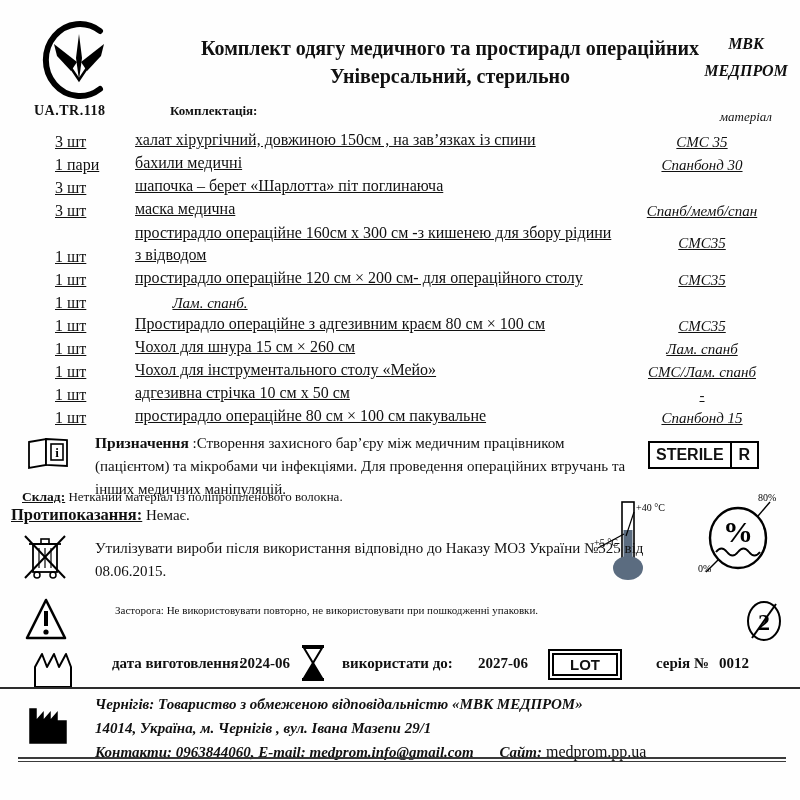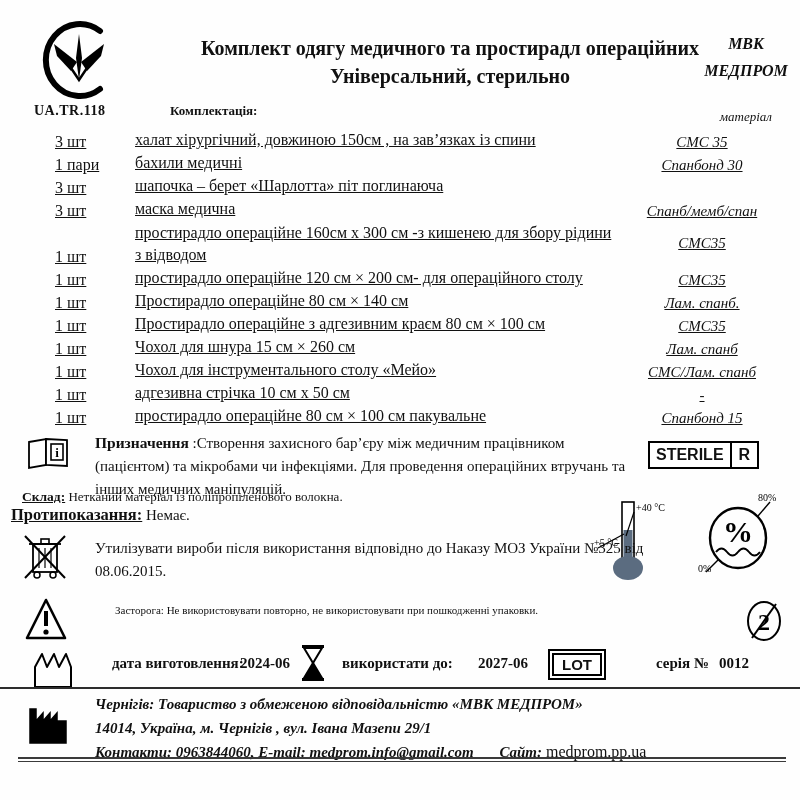--- a/index.html
+++ b/index.html
@@ -53,21 +53,21 @@
   
   #daterow-line{left:0;top:687px;width:800px;border-top:2px solid #2d2d2d;}
   #mfg-icon{left:28px;top:647px;}
   .drlabel{font-weight:bold;font-size:15px;top:655px;}
   #mfg-label{left:112px;}
   #mfg-value{left:240px;font-weight:bold;font-size:15px;top:655px;}
   #hourglass{left:299px;top:644px;}
   #exp-label{left:342px;}
   #exp-value{left:478px;font-weight:bold;font-size:15px;top:655px;}
   #lot-box{left:548px;top:649px;border:2px solid #000;padding:2px;background:#fff;}
-  #lot-box .inner{border:2px solid #000;padding:1px 8px;font-family:"Liberation Sans","DejaVu Sans",sans-serif;font-weight:bold;font-size:15px;}
+  #lot-box .inner{border:2px solid #000;padding:1px 16px;font-family:"Liberation Sans","DejaVu Sans",sans-serif;font-weight:bold;font-size:15px;}
   #series{left:656px;top:655px;font-weight:bold;font-size:15px;}
   #series span{margin-left:10px;}
 
   
   #factory-icon{left:24px;top:697px;}
   #maker{left:95px;top:692px;width:660px;font-weight:bold;font-style:italic;font-size:15px;line-height:24px;}
   #maker .site-val{font-weight:normal;font-style:normal;font-size:16px;}
   #bottom-line{left:18px;top:757px;width:768px;height:2px;border-top:2px solid #3a3a3a;border-bottom:1px solid #3a3a3a;}
 </style>
 </head>
@@ -122,21 +122,20 @@
       <div class="desc">простирадло операційне 160см  х 300 см -з  кишенею для збору рідини з відводом</div>
       <div class="mat">СМС35</div>
     </div>
     <div class="row">
       <div class="qty">1 шт</div>
       <div class="desc">простирадло операційне 120 см × 200 см- для операційного столу</div>
       <div class="mat">СМС35</div>
     </div>
     <div class="row">
       <div class="qty">1 шт</div>
-      <div class="desc">Простирадло операційне 80 см × 140 см</div>
       <div class="mat">Лам. спанб.</div>
     </div>
     <div class="row">
       <div class="qty">1 шт</div>
       <div class="desc">Простирадло операційне з адгезивним краєм 80 см × 100 см</div>
       <div class="mat">СМС35</div>
     </div>
     <div class="row">
       <div class="qty">1 шт</div>
       <div class="desc">Чохол для шнура 15 см × 260 см</div>

